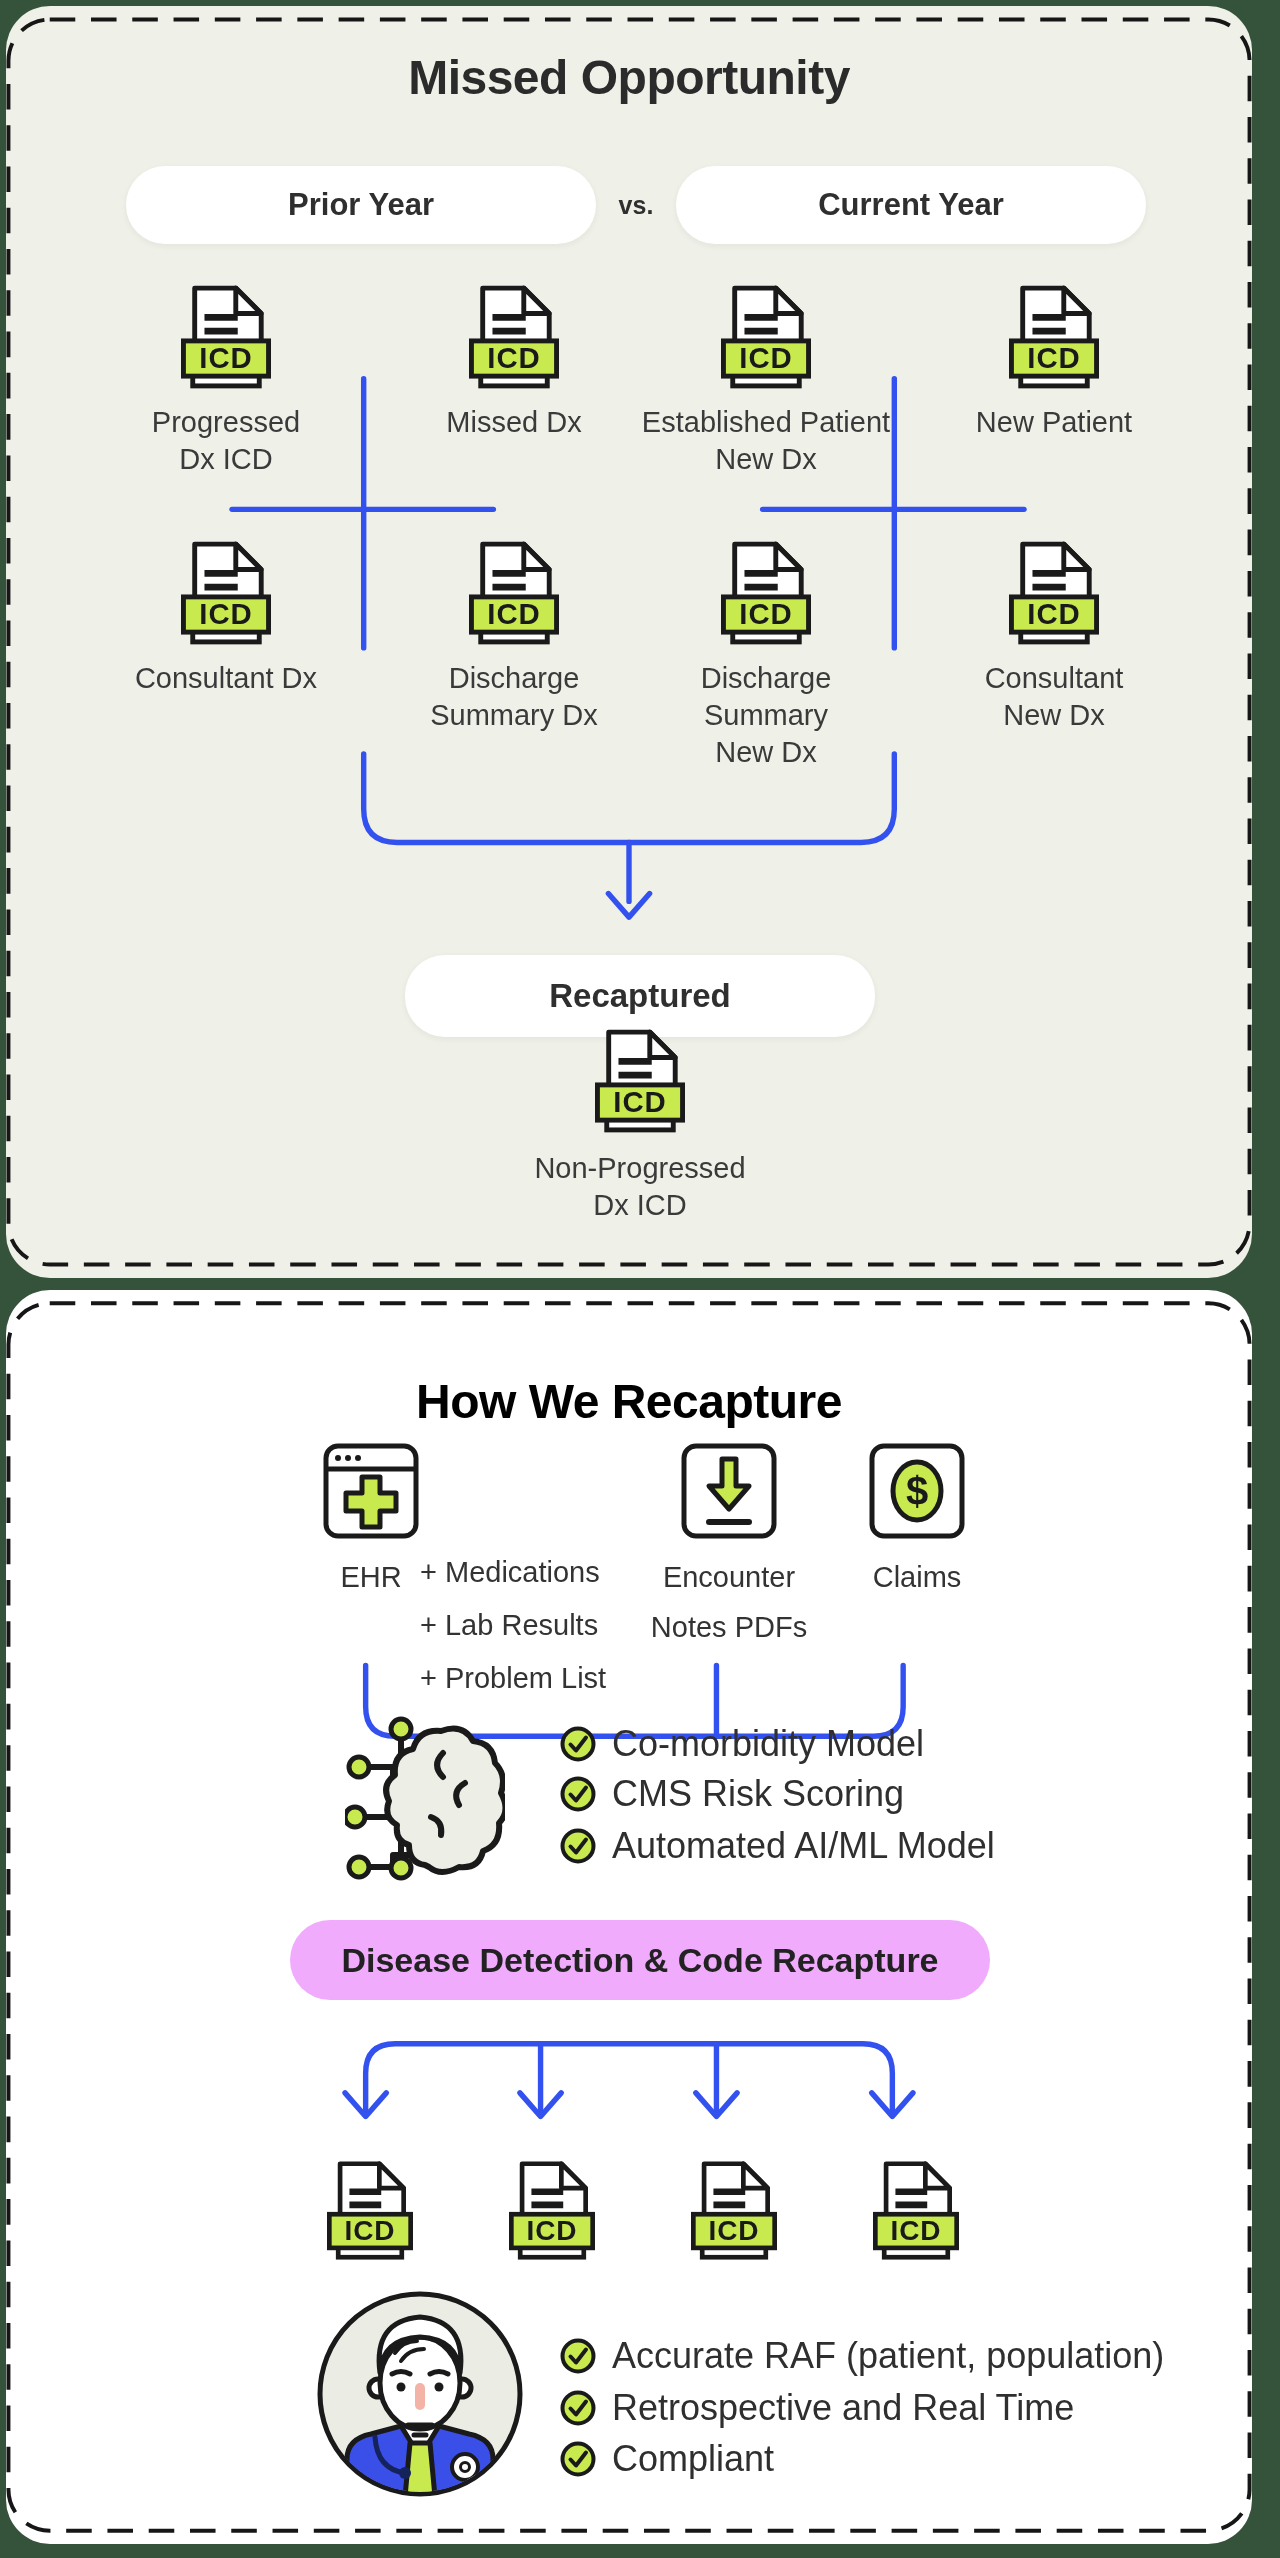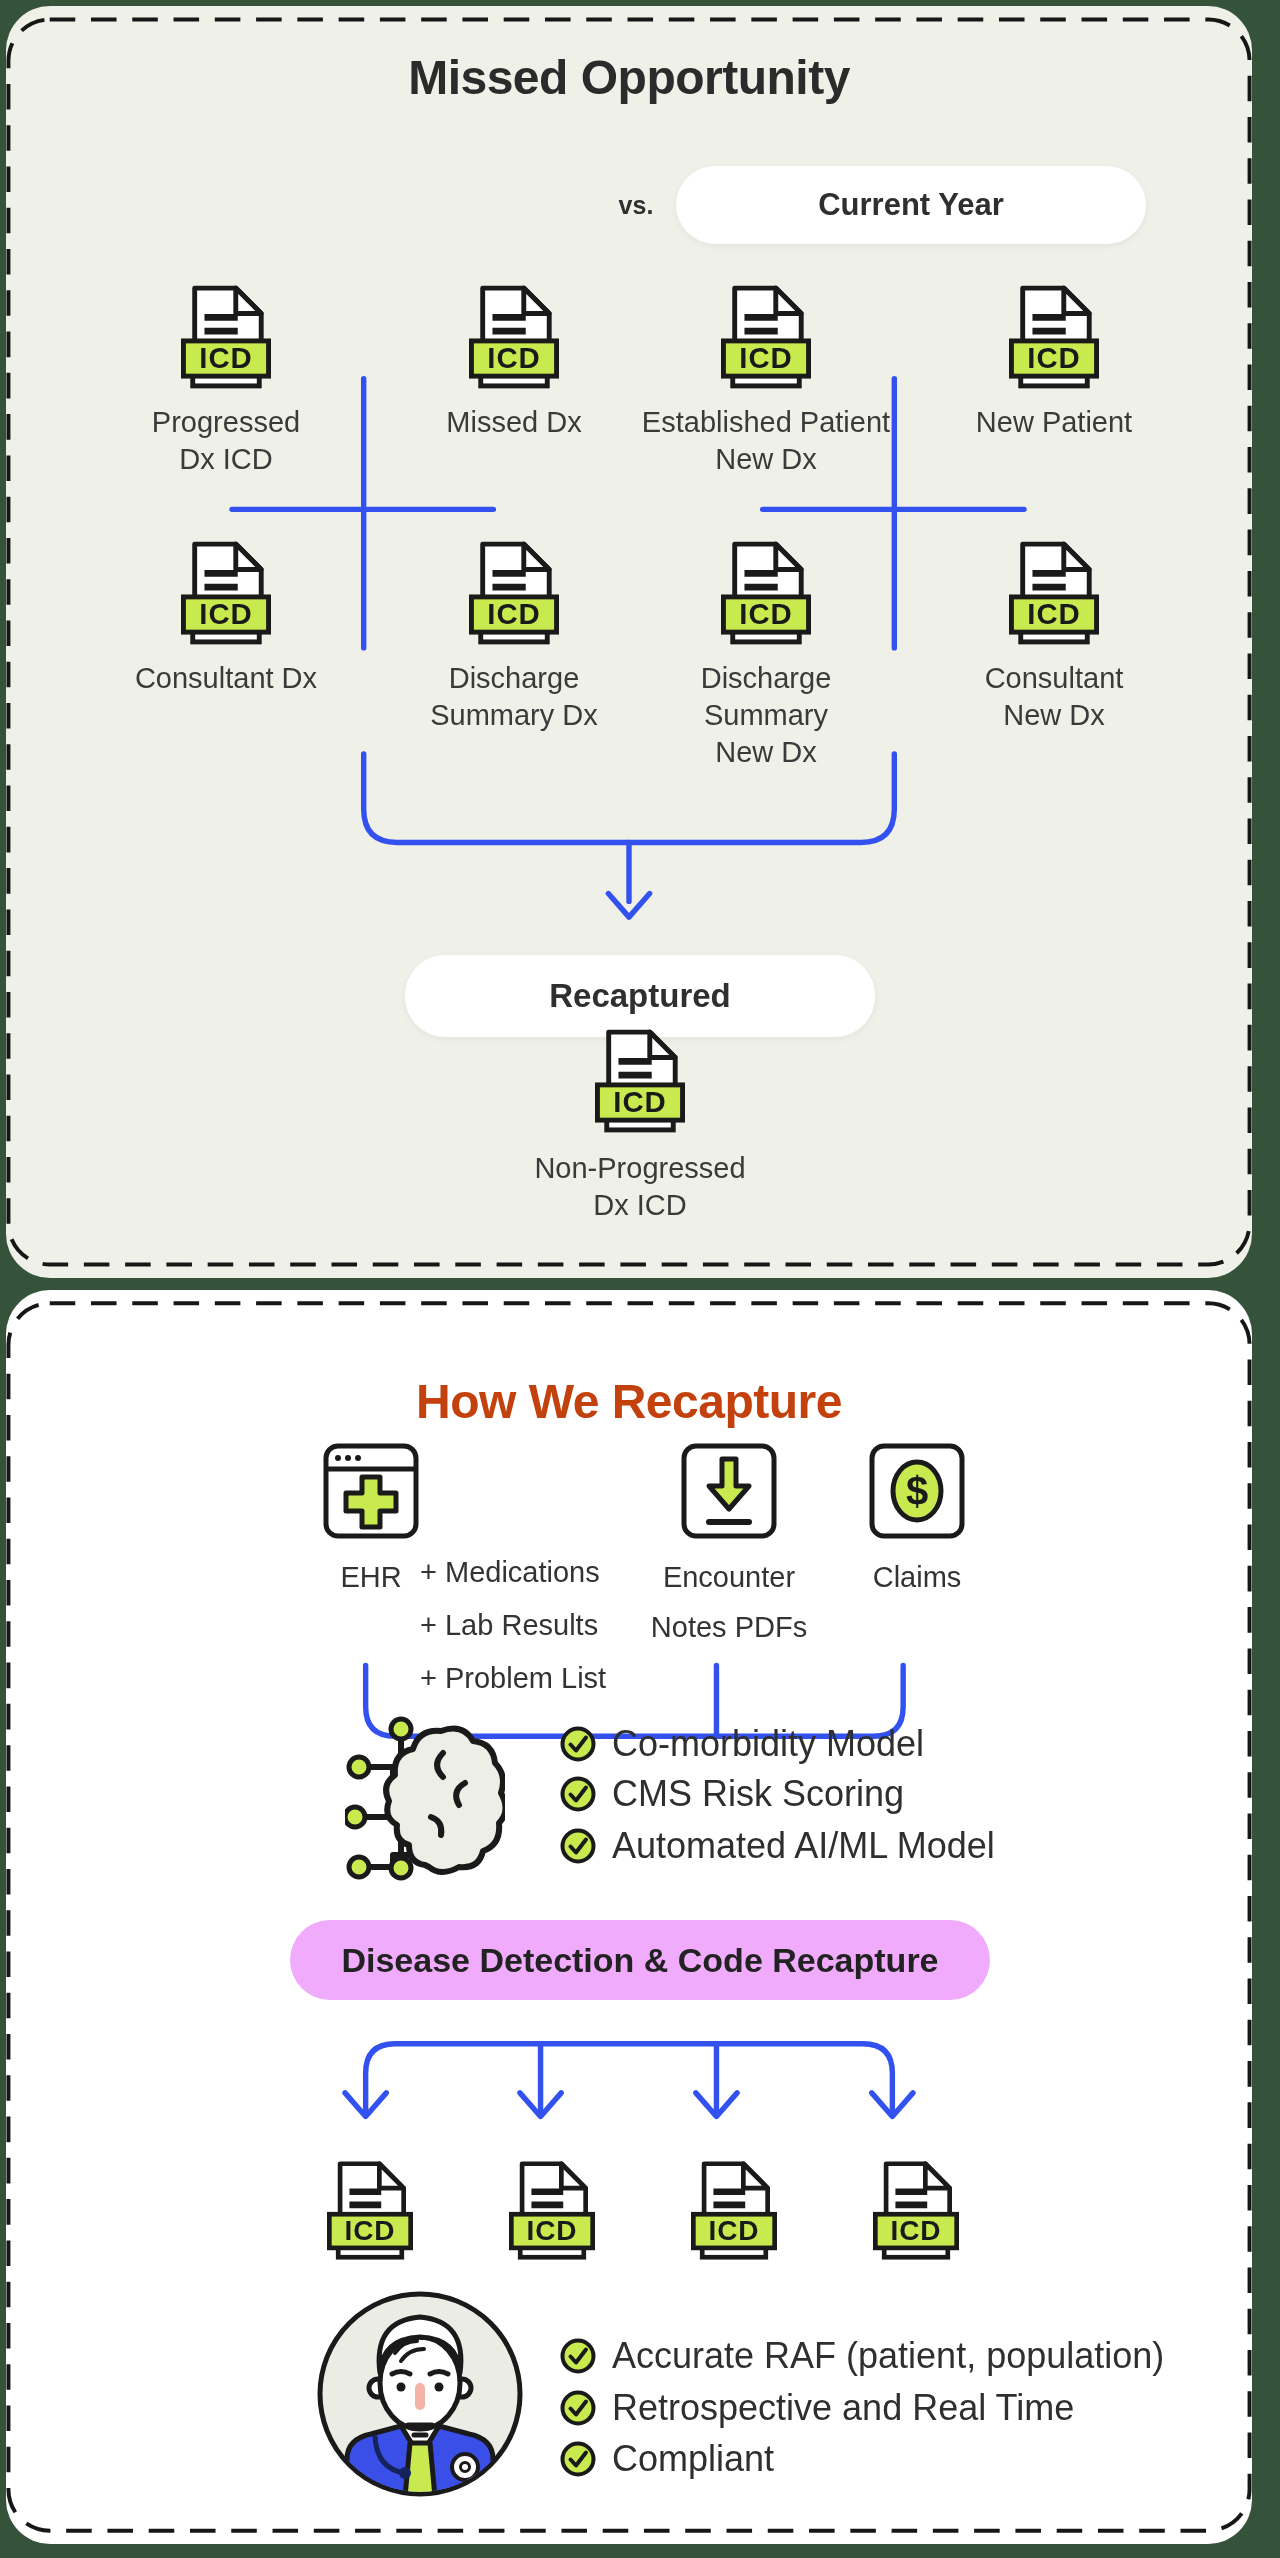--- a/index.html
+++ b/index.html
@@ -10,21 +10,21 @@
     -webkit-font-smoothing:antialiased;
   }
   .card{position:absolute;left:6px;width:1246px;border-radius:44px;}
   .card-top{top:6px;height:1272px;background:#EFF0E8;}
   .card-bottom{top:1290px;height:1254px;background:#FFFFFF;}
   .dash-rect{position:absolute;inset:0;width:100%;height:100%;pointer-events:none;}
   .big-title{
     position:absolute;left:0;width:100%;text-align:center;
     font-size:48px;font-weight:700;letter-spacing:-0.5px;color:#2B2B2B;
   }
-  .blue-title{color:#c2410c;text-align:center;}
+  .blue-title{color:#000000;text-align:center;}
   .pill{
     position:absolute;background:#FFFFFF;border-radius:40px;
     display:flex;align-items:center;justify-content:center;
     font-weight:700;color:#2F2F2F;
     box-shadow:0 2px 6px rgba(40,50,30,0.06);
   }
   .year-pill{top:160px;width:470px;height:78px;font-size:31px;}
   .vs-label{
     position:absolute;top:160px;left:586px;width:88px;height:78px;
     display:flex;align-items:center;justify-content:center;
@@ -78,20 +78,21 @@
   </defs>
 </svg>
 
 <div class="card card-top">
   <svg class="dash-rect" viewBox="0 0 1268 1272">
     <rect x="2.5" y="2.5" width="1263" height="1267" rx="42" fill="none" stroke="#161616" stroke-width="4" stroke-dasharray="26 16"></rect>
   </svg>
 
   <div class="big-title" style="top:44px">Missed Opportunity</div>
 
+  <div class="pill year-pill" style="left:120px">Prior Year</div>
   <div class="vs-label">vs.</div>
   <div class="pill year-pill" style="left:670px">Current Year</div>
 
   <svg class="connector" viewBox="0 0 1268 1272">
     <path class="blue-stroke" d="M364,368 V642"></path>
     <path class="blue-stroke" d="M230,501 H496"></path>
     <path class="blue-stroke" d="M904,368 V642"></path>
     <path class="blue-stroke" d="M770,501 H1036"></path>
     <path class="blue-stroke" d="M364,750 V806 Q364,840 398,840 H870 Q904,840 904,806 V750"></path>
     <path class="blue-stroke" d="M634,840 V900"></path>

